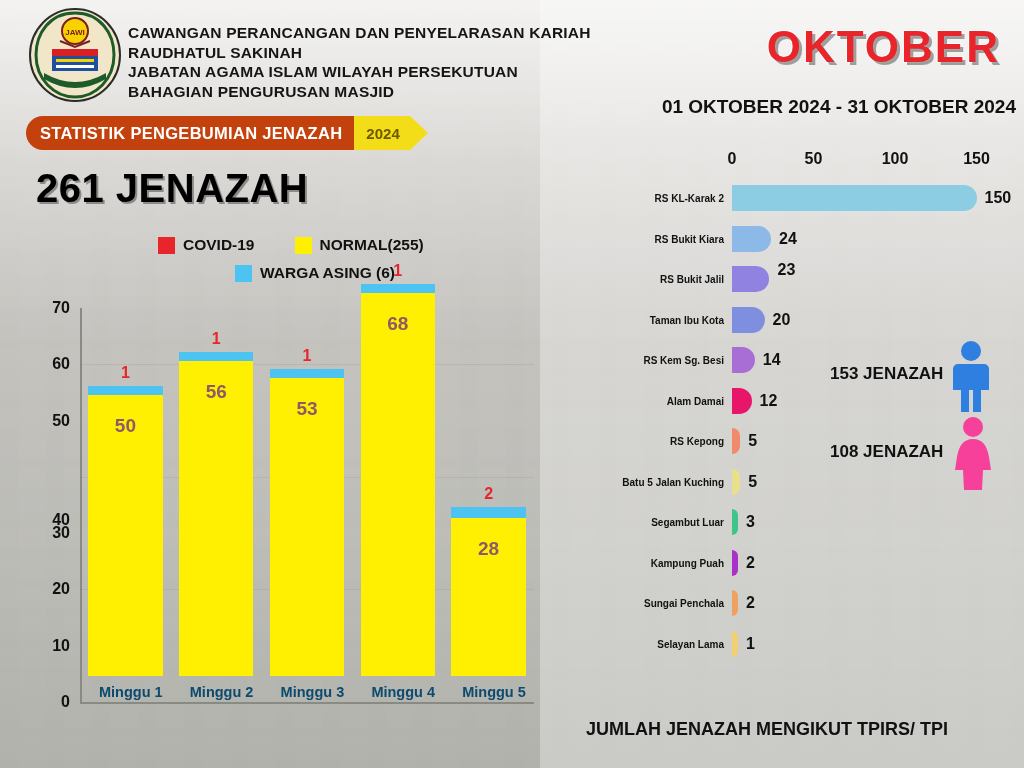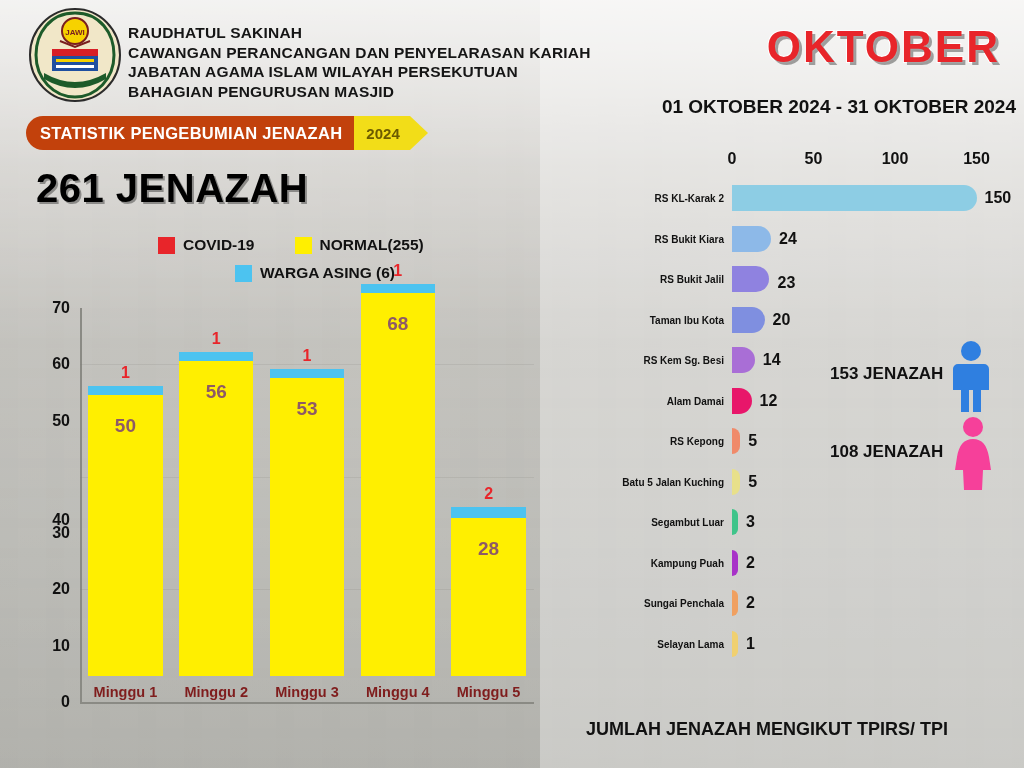--- a/index.html
+++ b/index.html
@@ -102,22 +102,22 @@
   .bar-asing { position: absolute; width: 100%; background: #4cc3f0; }
   .bar-val {
     position: absolute; width: 100%; text-align: center;
     font-size: 19px; font-weight: bold; color: #8e5a66;
   }
   .bar-top-val {
     position: absolute; width: 100%; text-align: center;
     font-size: 16px; font-weight: bold; color: #e8252a;
   }
   .bar-cat {
-    position: absolute; bottom: 0; width: 100%; text-align: center;
-    font-size: 14.5px; font-weight: bold; color: #7f1d1d;
+    position: absolute; bottom: 0; width: 100%; text-align: right;
+    font-size: 14.5px; font-weight: bold; color: #0c4a6e;
   }
 
   
   .oktober {
     position: absolute; right: 24px; top: 22px;
     font-size: 44px; font-weight: bold; color: #e8252a;
     letter-spacing: 2px;
     -webkit-text-stroke: 2px #ffffff;
     paint-order: stroke fill;
     text-shadow: 3px 3px 0 rgba(0,0,0,0.35);
@@ -157,22 +157,22 @@
       <text x="49" y="28" font-size="8" text-anchor="middle" fill="#7a1e1e" font-family="'Liberation Sans',sans-serif" font-weight="bold">JAWI</text>
       <rect x="26" y="42" width="46" height="22" fill="#1f4fa0"></rect>
       <rect x="26" y="42" width="46" height="7" fill="#d81f26"></rect>
       <rect x="30" y="52" width="38" height="3" fill="#f7d200"></rect>
       <rect x="30" y="58" width="38" height="3" fill="#ffffff"></rect>
       <path d="M18 66 Q49 84 80 66 L80 72 Q49 90 18 72 Z" fill="#1d5b2a"></path>
       <path d="M34 34 L49 40 L64 34" fill="none" stroke="#7a1e1e" stroke-width="2"></path>
     </svg>
   </div>
   <div class="header-text">
+    <div>CAWANGAN PERANCANGAN DAN PENYELARASAN KARIAH</div>
     <div>RAUDHATUL SAKINAH</div>
-    <div>CAWANGAN PERANCANGAN DAN PENYELARASAN KARIAH</div>
     <div>JABATAN AGAMA ISLAM WILAYAH PERSEKUTUAN</div>
     <div>BAHAGIAN PENGURUSAN MASJID</div>
   </div>
 </div>
 
 <div class="title-pill">
   <div class="pill-black">STATISTIK PENGEBUMIAN JENAZAH</div>
   <div class="pill-year">2024</div>
   <div class="pill-arrow"></div>
 </div>
@@ -253,21 +253,21 @@
     <div class="r-tick" style="left: 347px;">100</div>
     <div class="r-tick" style="left: 428.5px;">150</div>
     <div class="r-label" style="top: 48px; right: 300px; width: 176px;">RS KL-Karak 2</div>
     <div class="r-bar" style="left: 184px; top: 35px; width: 244.5px; background: rgb(141, 205, 228);"></div>
     <div class="r-val" style="left: 436.5px; top: 48px;">150</div>
     <div class="r-label" style="top: 88.5px; right: 300px; width: 176px;">RS Bukit Kiara</div>
     <div class="r-bar" style="left: 184px; top: 75.5px; width: 39.12px; background: rgb(141, 185, 232);"></div>
     <div class="r-val" style="left: 231.12px; top: 88.5px;">24</div>
     <div class="r-label" style="top: 129px; right: 300px; width: 176px;">RS Bukit Jalil</div>
     <div class="r-bar" style="left: 184px; top: 116px; width: 37.49px; background: rgb(143, 130, 224);"></div>
-    <div class="r-val" style="left: 229.49px; top: 133px;">23</div>
+    <div class="r-val" style="left: 229.49px; top: 120px;">23</div>
     <div class="r-label" style="top: 169.5px; right: 300px; width: 176px;">Taman Ibu Kota</div>
     <div class="r-bar" style="left: 184px; top: 156.5px; width: 32.6px; background: rgb(127, 143, 224);"></div>
     <div class="r-val" style="left: 224.6px; top: 169.5px;">20</div>
     <div class="r-label" style="top: 210px; right: 300px; width: 176px;">RS Kem Sg. Besi</div>
     <div class="r-bar" style="left: 184px; top: 197px; width: 22.82px; background: rgb(169, 110, 214);"></div>
     <div class="r-val" style="left: 214.82px; top: 210px;">14</div>
     <div class="r-label" style="top: 250.5px; right: 300px; width: 176px;">Alam Damai</div>
     <div class="r-bar" style="left: 184px; top: 237.5px; width: 19.56px; background: rgb(232, 22, 106);"></div>
     <div class="r-val" style="left: 211.56px; top: 250.5px;">12</div>
     <div class="r-label" style="top: 291px; right: 300px; width: 176px;">RS Kepong</div>

